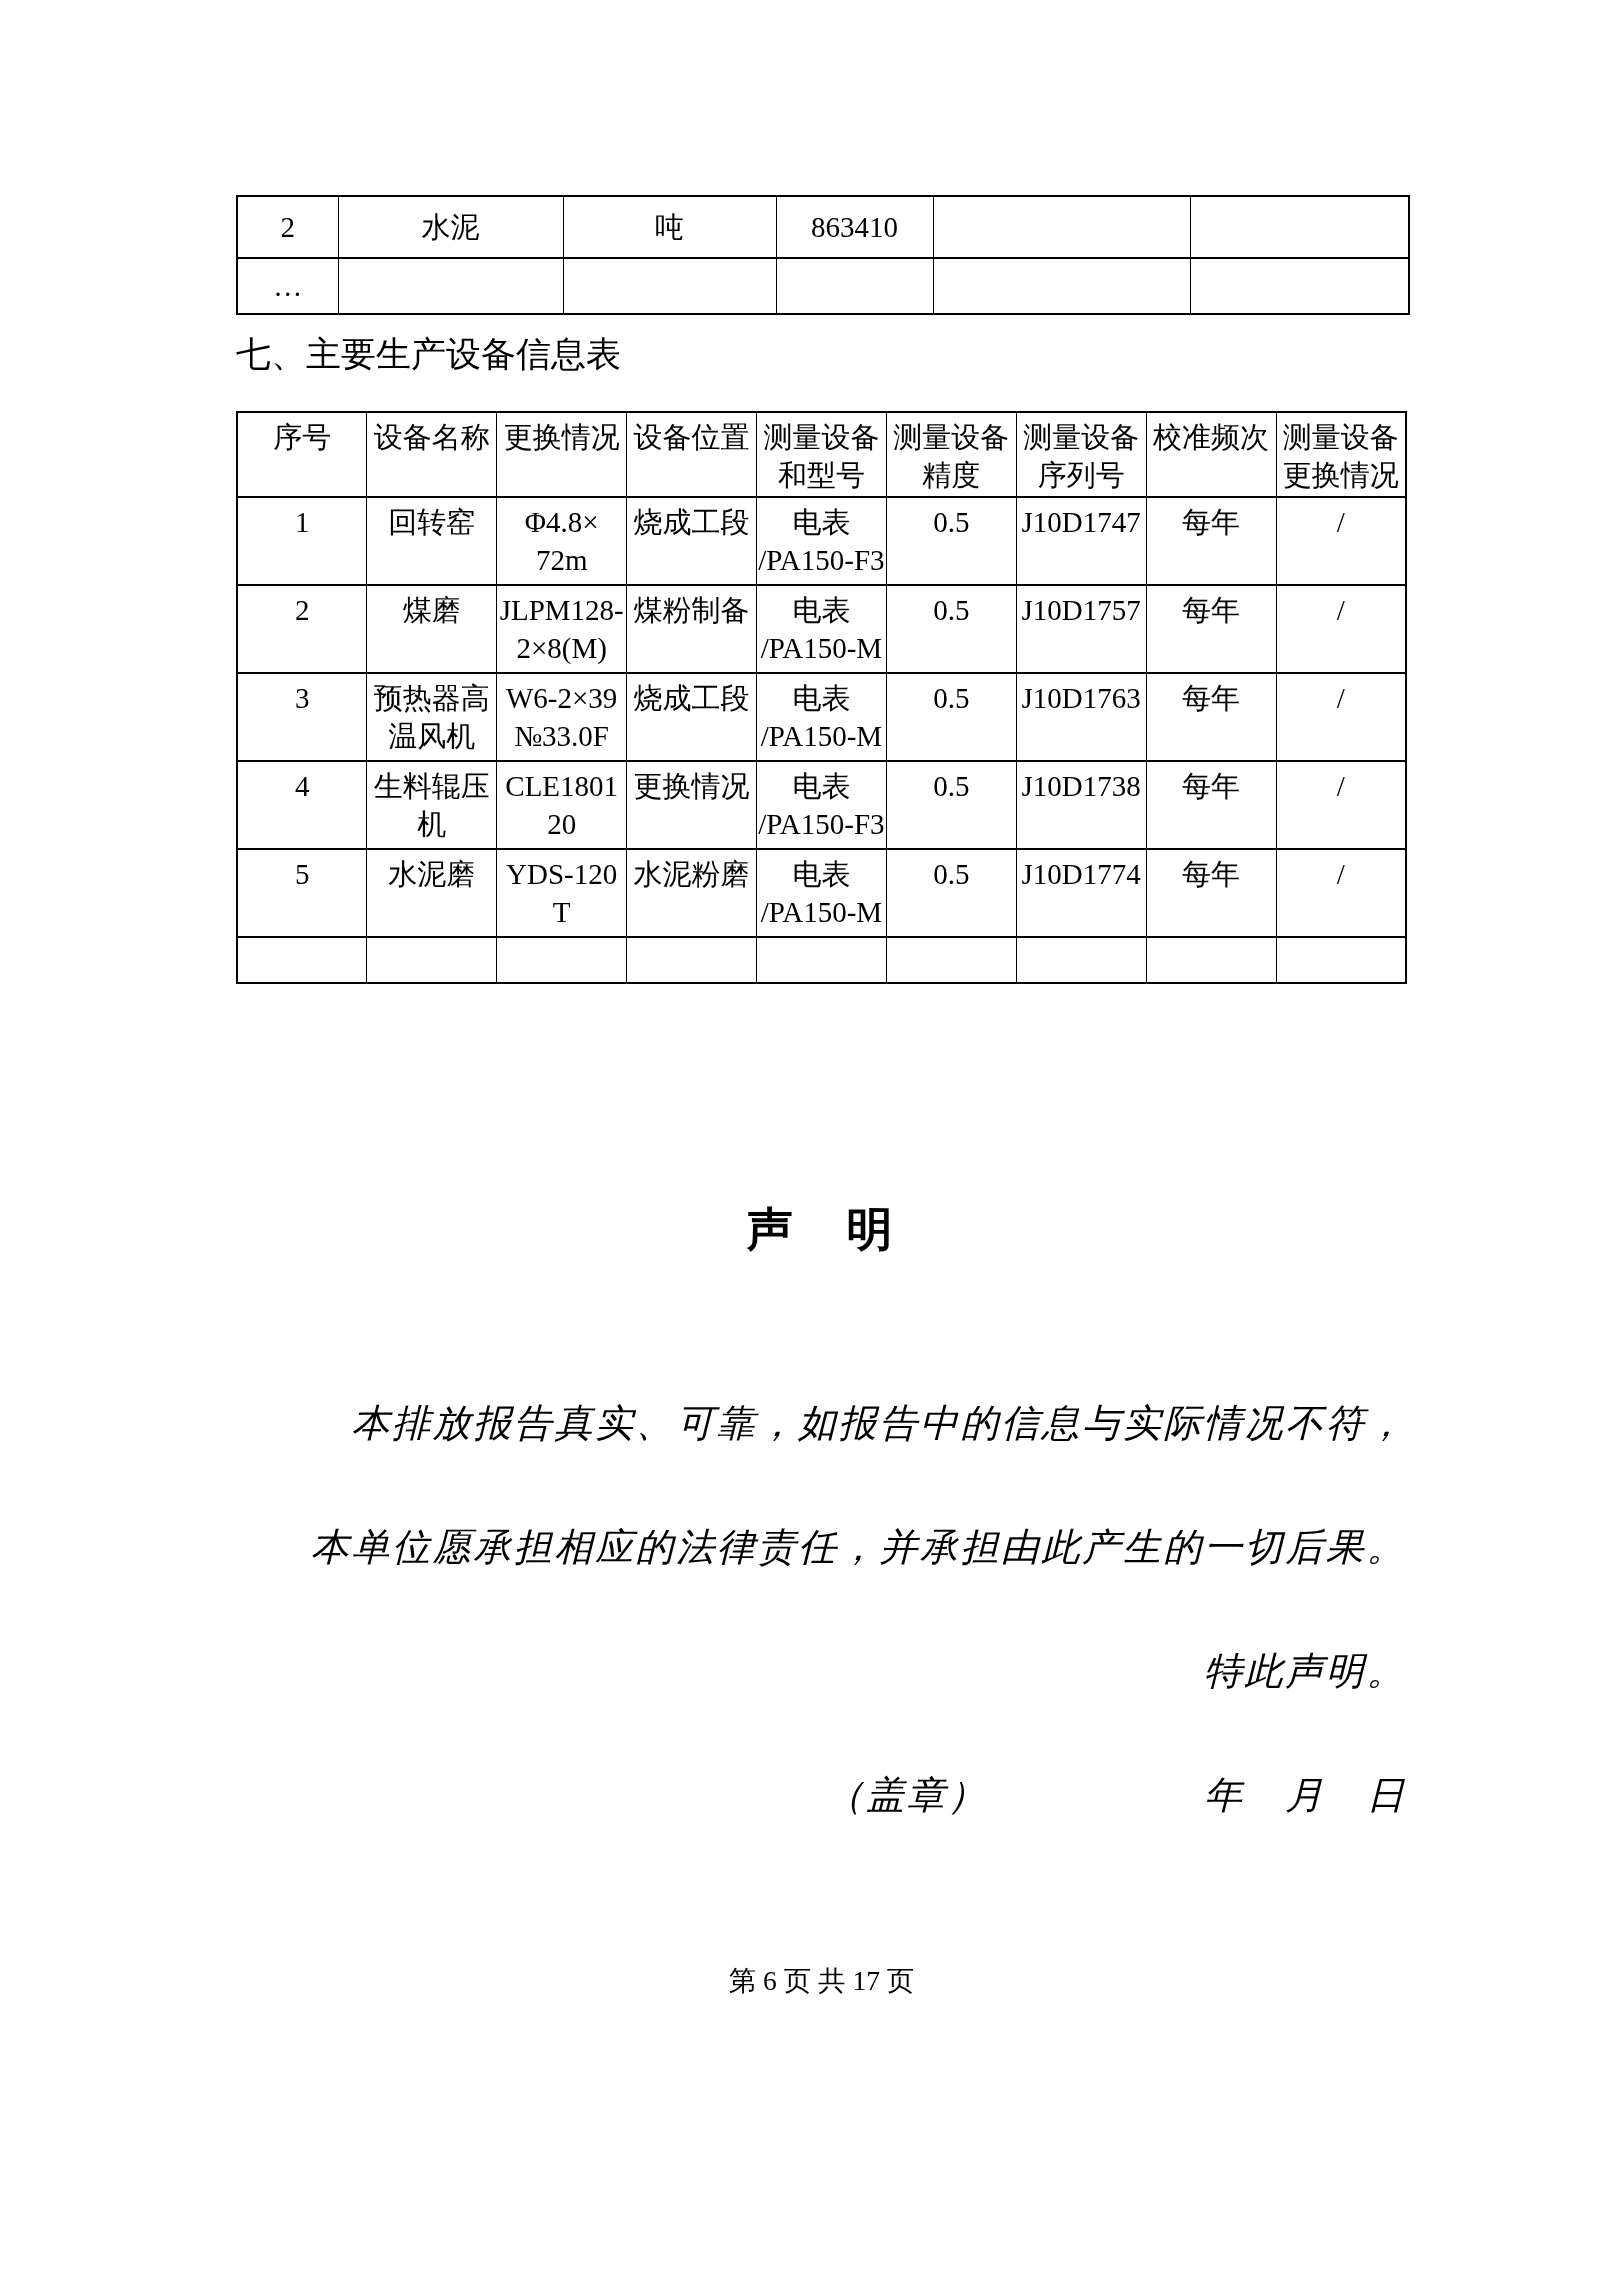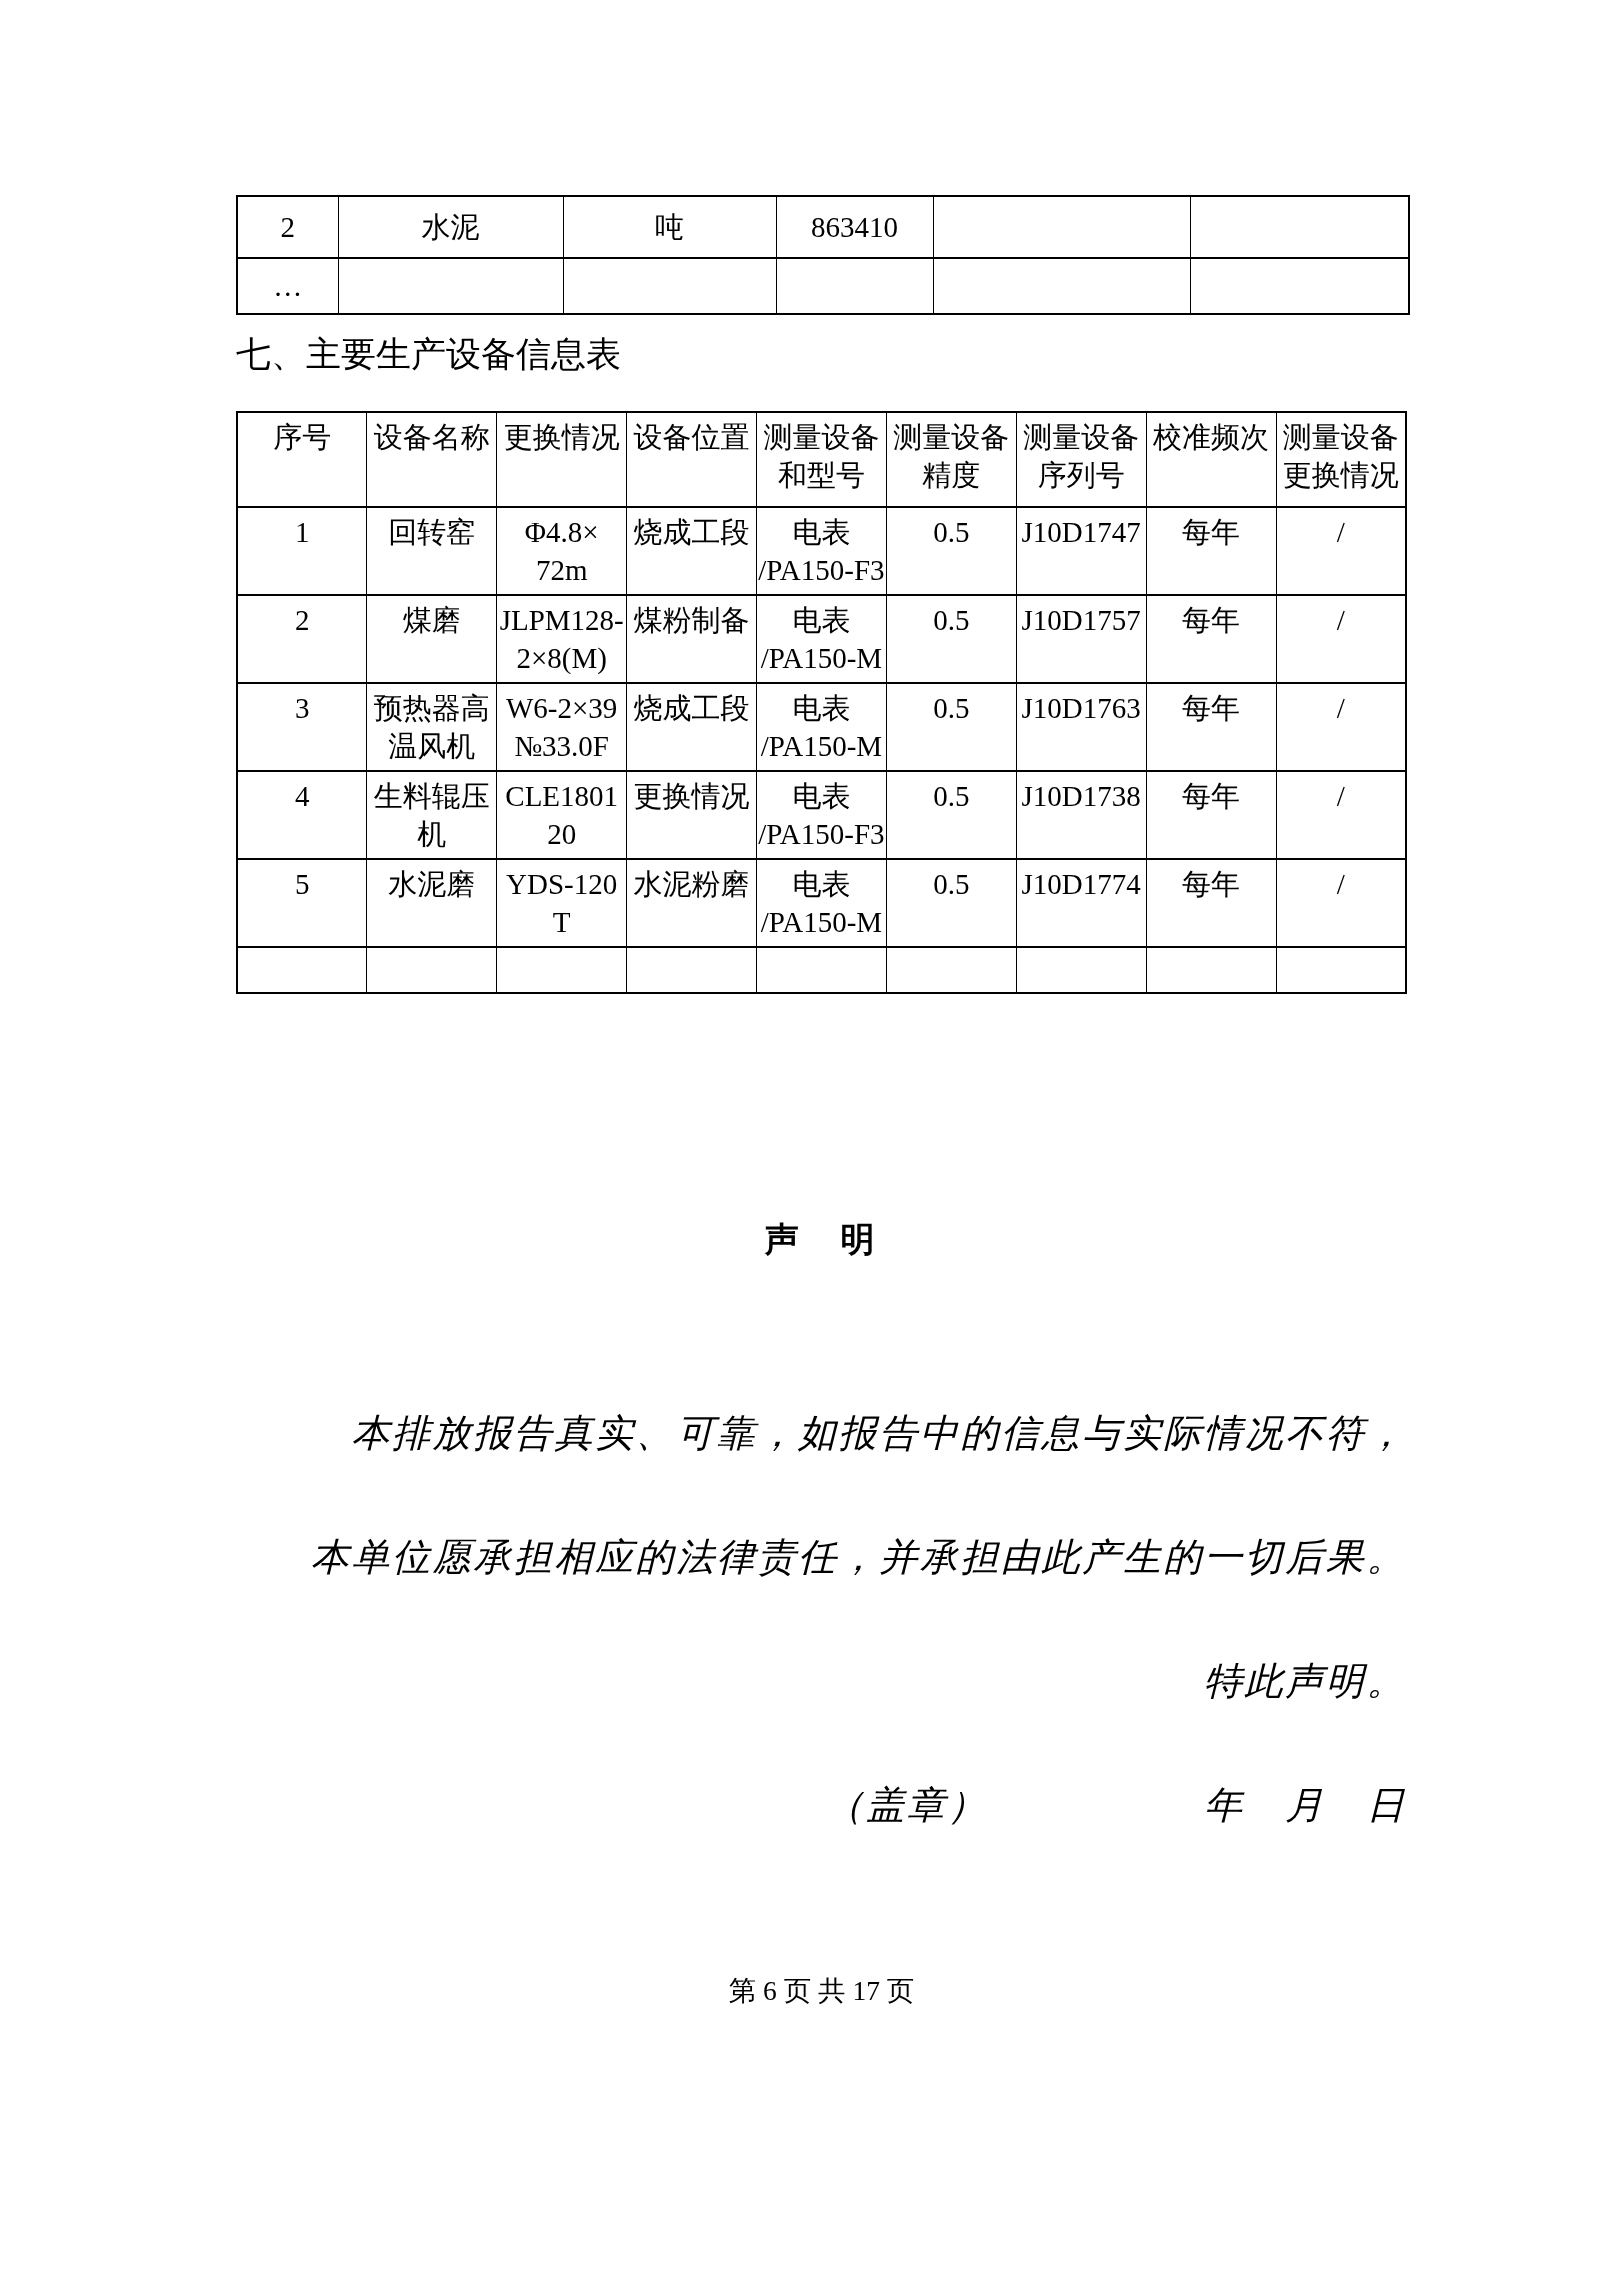--- a/index.html
+++ b/index.html
@@ -25,27 +25,27 @@
   .carryover td { vertical-align:middle; padding-top:0; }
   .carryover tr.r0 td { height:62px; }
   .carryover tr.r1 td { height:56px; }
 
   .heading {
     margin-top:19.6px; font-family:"Liberation Sans","DejaVu Sans",sans-serif;
     font-weight:normal; font-size:35px; line-height:38px;
   }
 
   .equipment { margin-top:38px; }
-  .equipment tr.hdr td { height:95px; }
+  .equipment tr.hdr td { height:85px; }
   .equipment tr.data td { height:88px; }
   .equipment tr.empty td { height:46px; }
 
   .decl-title {
     margin-top:224px; text-align:center;
-    font-size:34px; line-height:43px; font-weight:bold; letter-spacing:3.9px;
+    font-size:46px; line-height:43px; font-weight:bold; letter-spacing:3.9px;
   }
   .decl p {
     font-size:38px; line-height:124px; letter-spacing:2.6px;
     font-style:italic; white-space:pre-line;text-align:right;
   }
   .decl-body { margin-top:110px; }
   .decl-signature { margin-top:6.5px; padding-left:391px; }
   .decl-seal .seal { margin-left:461px; }
   .decl-seal .date { margin-left:216px; }
 

